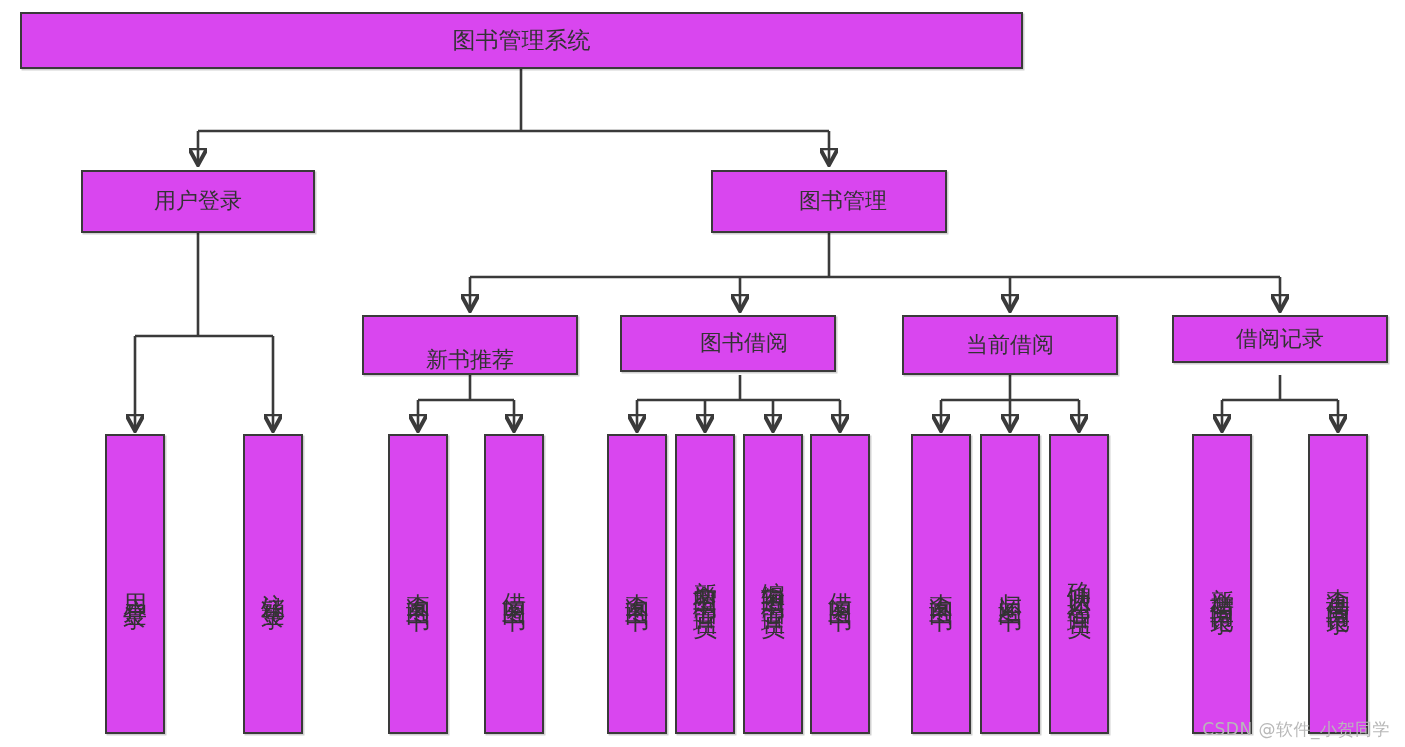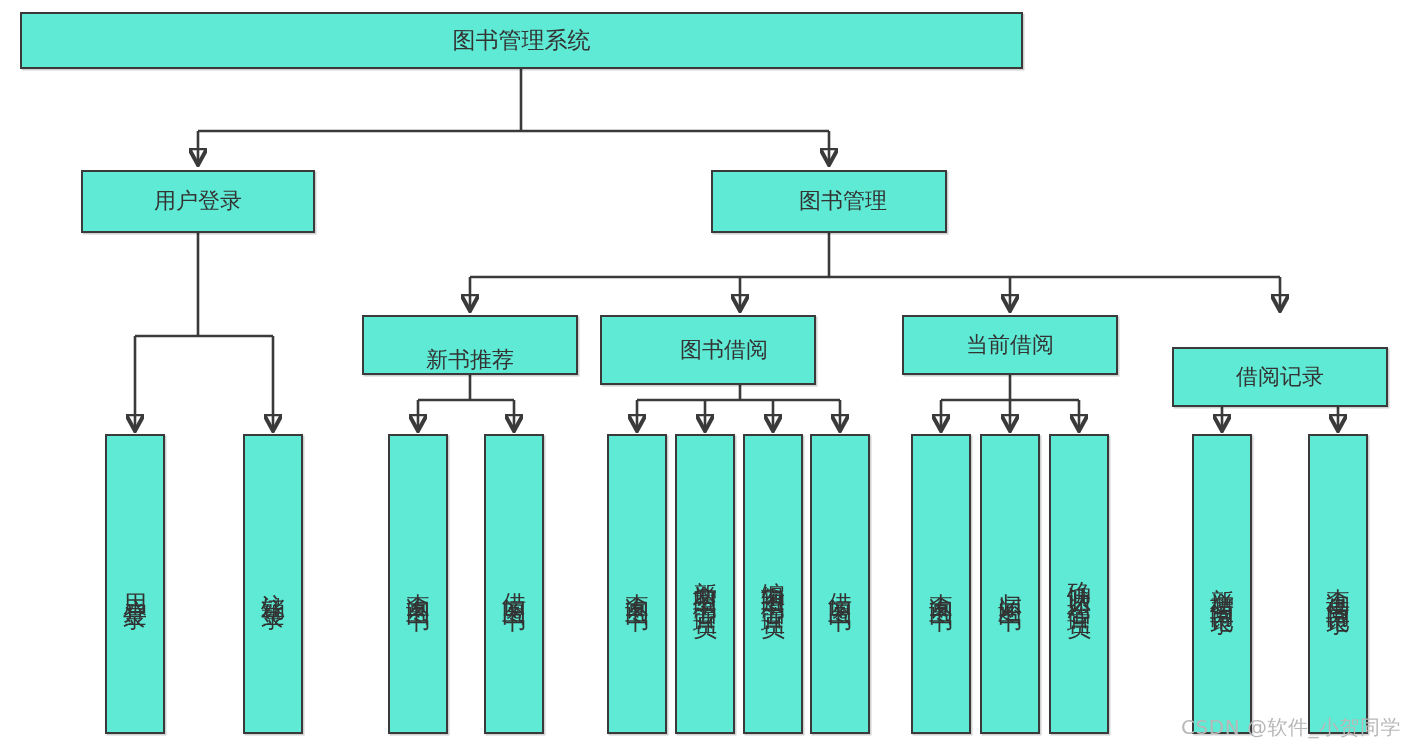--- a/index.html
+++ b/index.html
@@ -13,21 +13,21 @@
   #diagram {
     position: relative;
     width: 1405px;
     height: 747px;
     background: #ffffff;
     overflow: hidden;
   }
   .node {
     position: absolute;
     box-sizing: border-box;
-    background: #5eead4;
+    background: #d946ef;
     border: 2.5px solid #3a3a3a;
     box-shadow: 1.5px 1.5px 0 rgba(0,0,0,0.18);
     display: flex;
     align-items: center;
     justify-content: center;
     color: #333333;
   }
   .node .label {
     color: #333333;
     line-height: 1.12;
@@ -62,23 +62,23 @@
     height: 747px;
     pointer-events: none;
   }
   svg.links path, svg.links line {
     stroke: #3a3a3a;
     stroke-width: 2.6px;
     fill: none;
   }
   .watermark {
     position: absolute;
-    right: 4px;
+    right: 15px;
     bottom: 6px;
-    font-size: 20px;
+    font-size: 17px;
     color: #b8b8b8;
     letter-spacing: 0.5px;
     white-space: nowrap;
     margin-left: 8px;
   }
 </style>
 </head>
 <body>
 
 <div id="diagram">
@@ -138,27 +138,27 @@
   <div class="node h" style="left:81px; top:170px; width:234px; height:63px;">
     <span class="label">用户登录</span>
   </div>
   <div class="node h" style="left:711px; top:170px; width:236px; height:63px;padding-left:28px;">
     <span class="label">图书管理</span>
   </div>
 
   <div class="node h" style="left:362px; top:315px; width:216px; height:60px;align-items:flex-end;">
     <span class="label">新书推荐</span>
   </div>
-  <div class="node h" style="left:600px; top:315px; width:216px; height:70px;padding-left:32px;">
+  <div class="node h" style="left:620px; top:315px; width:216px; height:57px;padding-left:32px;">
     <span class="label">图书借阅</span>
   </div>
   <div class="node h" style="left:902px; top:315px; width:216px; height:60px;">
     <span class="label">当前借阅</span>
   </div>
-  <div class="node h" style="left:1172px; top:315px; width:216px; height:60px;margin-top:32px;">
+  <div class="node h" style="left:1172px; top:315px; width:216px; height:48px;">
     <span class="label">借阅记录</span>
   </div>
 
   <div class="node v" style="left:105px; top:434px; width:60px; height:300px;">
     <span class="label">用户登录</span>
   </div>
   <div class="node v" style="left:243px; top:434px; width:60px; height:300px;">
     <span class="label">注销登录</span>
   </div>
 

